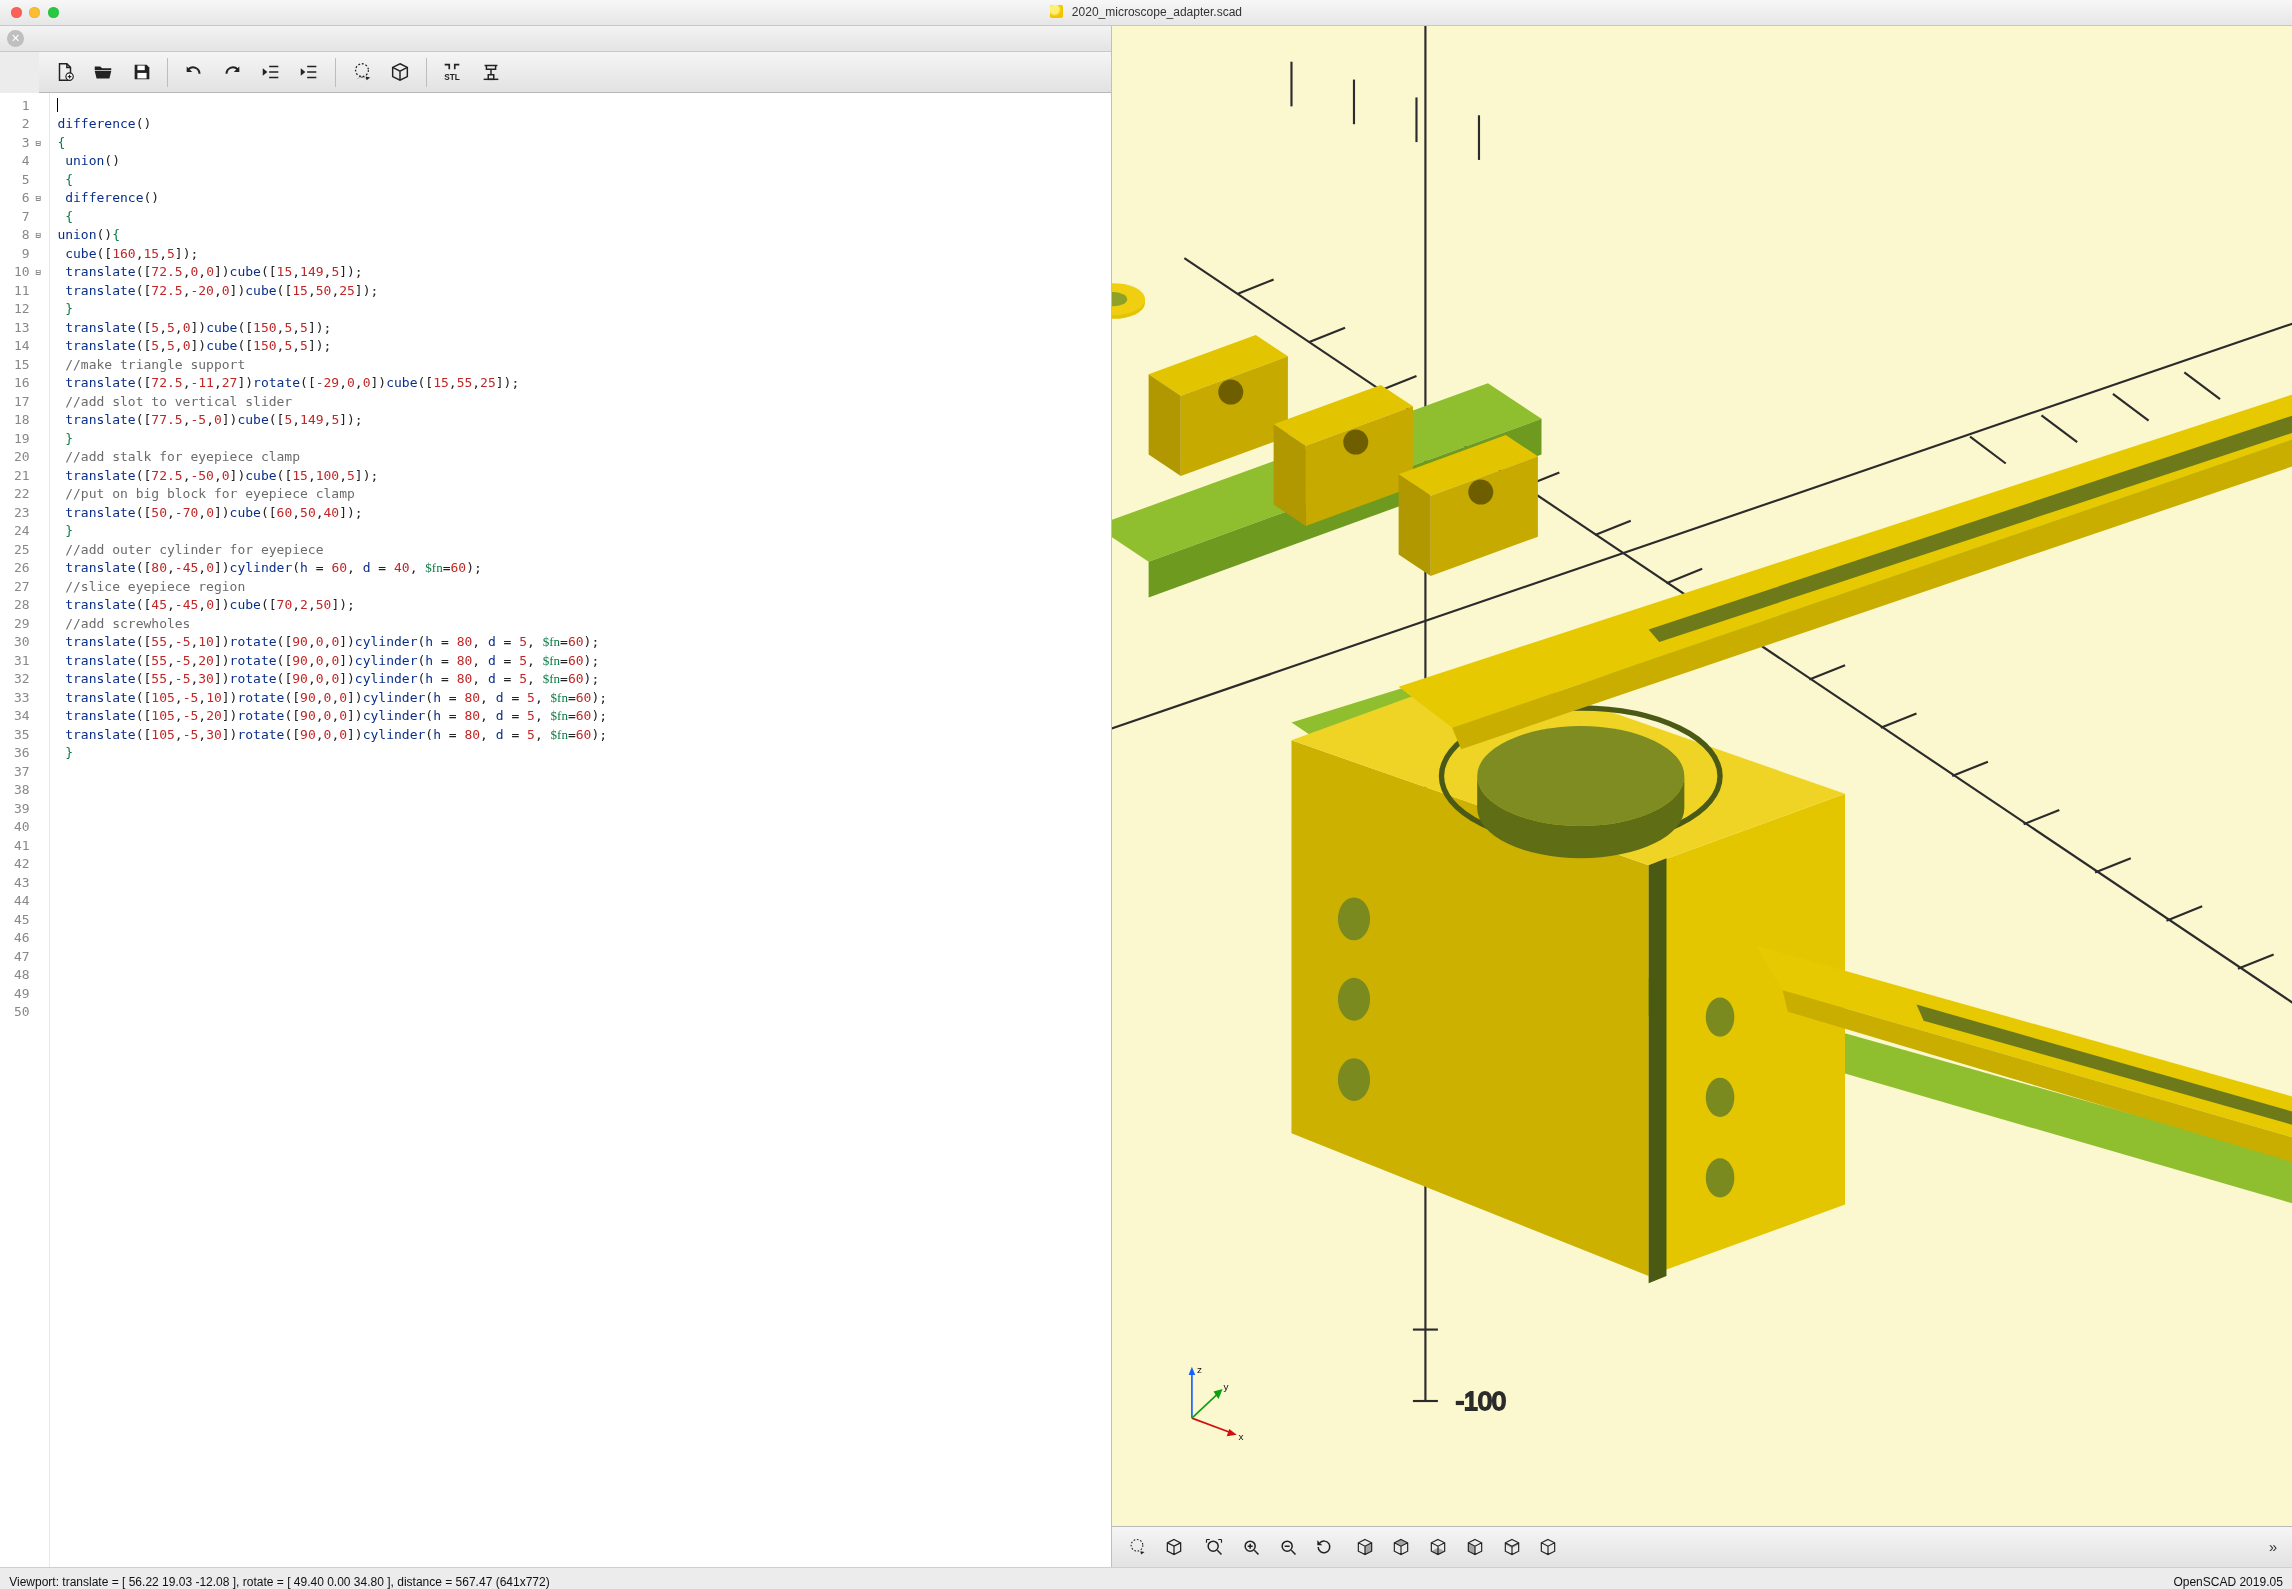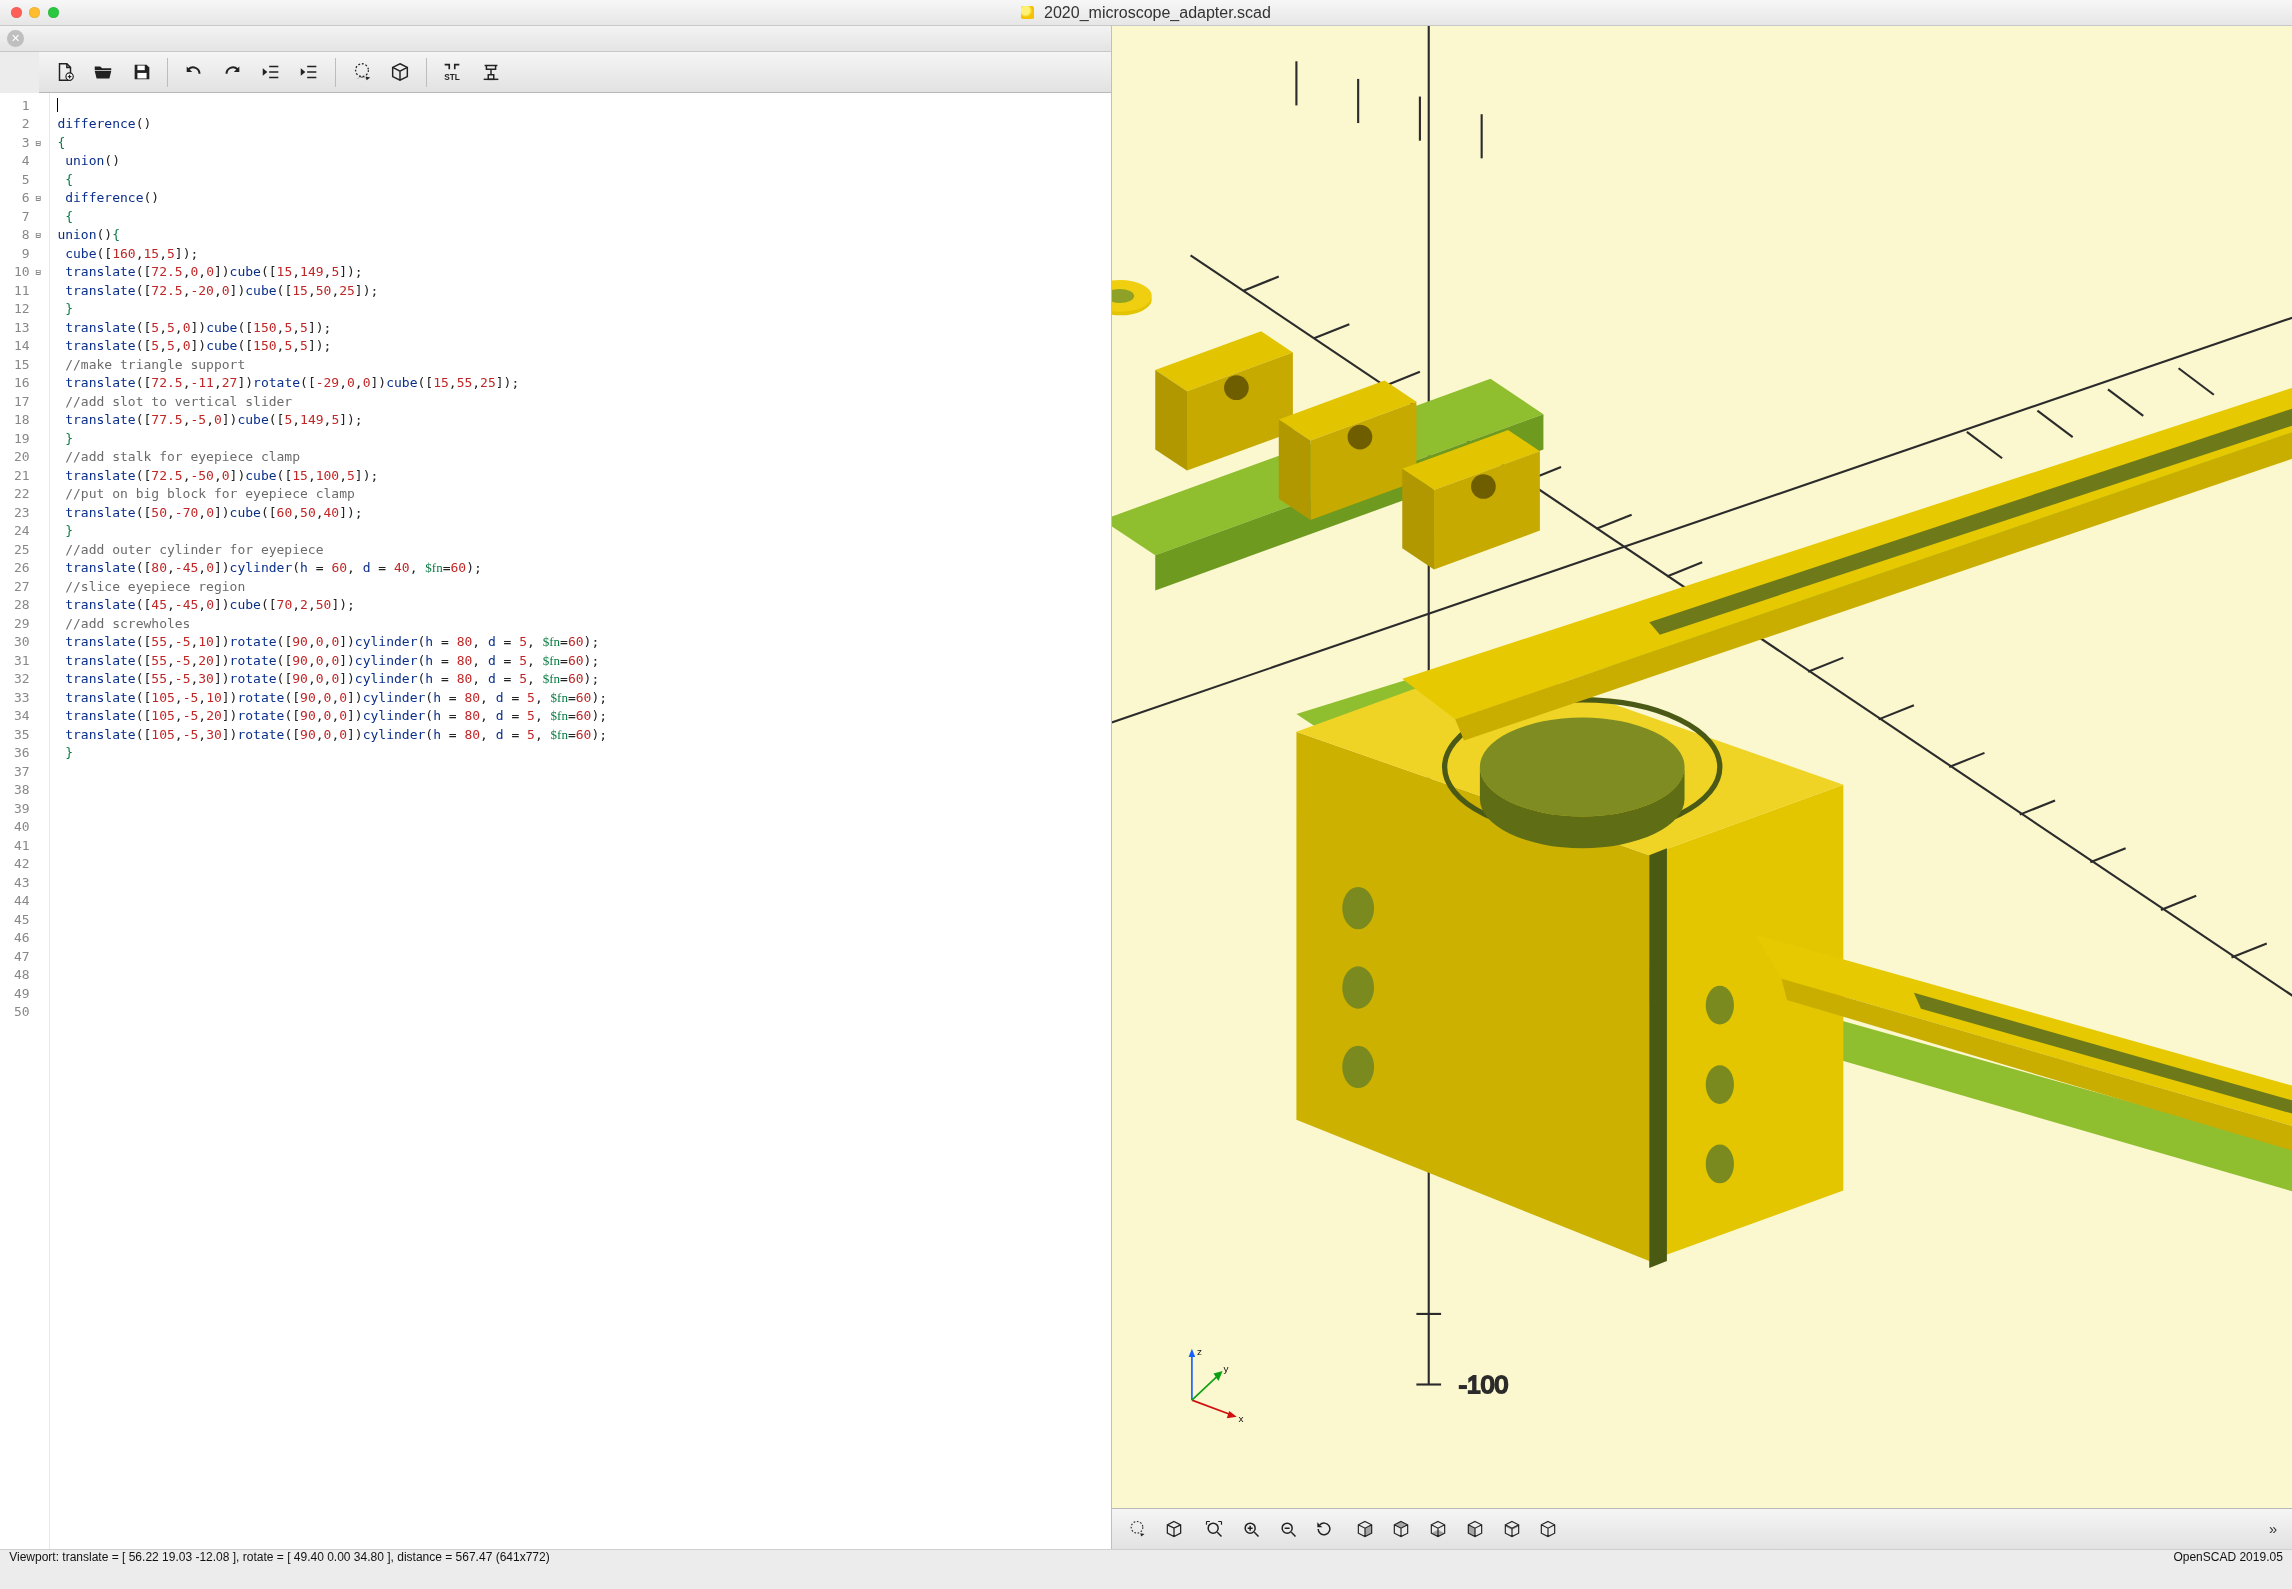--- a/index.html
+++ b/index.html
@@ -11,21 +11,21 @@
     height: 26px; display: flex; align-items: center;
     background: linear-gradient(#f7f7f7, #e6e6e6);
     border-bottom: 0.9px solid #c7c7c7;
     position: relative;
   }
   .traffic { display: flex; gap: 7.4px; padding-left: 11px; }
   .traffic span { width: 11px; height: 11px; border-radius: 50%; display: inline-block; box-shadow: inset 0 0 0.9px rgba(0,0,0,.3); }
   .tl-close    { background:#ff5f57; }
   .tl-min      { background:#febc2e; }
   .tl-max      { background:#28c840; }
-  .title-text  { position:absolute; left:0; right:0; text-align:center; font-size:16px; color:#333; }
+  .title-text  { position:absolute; left:0; right:0; text-align:center; font-size:12px; color:#333; }
   .title-text .ico { display:inline-block; width:13px; height:13px; vertical-align:-1.8px; margin-right:5.5px;
     background: radial-gradient(circle at 35% 35%, #fff176 35%, #f5c400 55%, transparent 60%),
                 linear-gradient(#f5c400,#f5c400);
     border-radius:1.8px; }
 
   
   .pane-head {
     height: 26px; display:flex; align-items:center;
     background: linear-gradient(#f3f3f3,#e4e4e4);
     border-bottom:0.9px solid #c8c8c8;
@@ -94,21 +94,21 @@
   .viewer-tools {
     height:41px; display:flex; align-items:center; gap:3.7px;
     background:linear-gradient(#f5f5f5,#e2e2e2);
     border-top:0.9px solid #b8b8b8; padding:0 9.2px;
   }
   .spacer { flex:1 1 auto; }
   .more { font-size:14.8px; color:#333; padding:0 5.5px; }
 
   
   .status {
-    height:40px; display:flex; align-items:flex-start; justify-content:space-between;
+    height:22px; display:flex; align-items:flex-end; justify-content:space-between;
     background:#ececec; border-top:0.9px solid #cfcfcf;
     font-size:12px; color:#111; padding:0 9.2px;
   }
 </style>
 </head>
 <body>
 
 <div class="titlebar">
   <div class="traffic">
     <span class="tl-close"></span>

